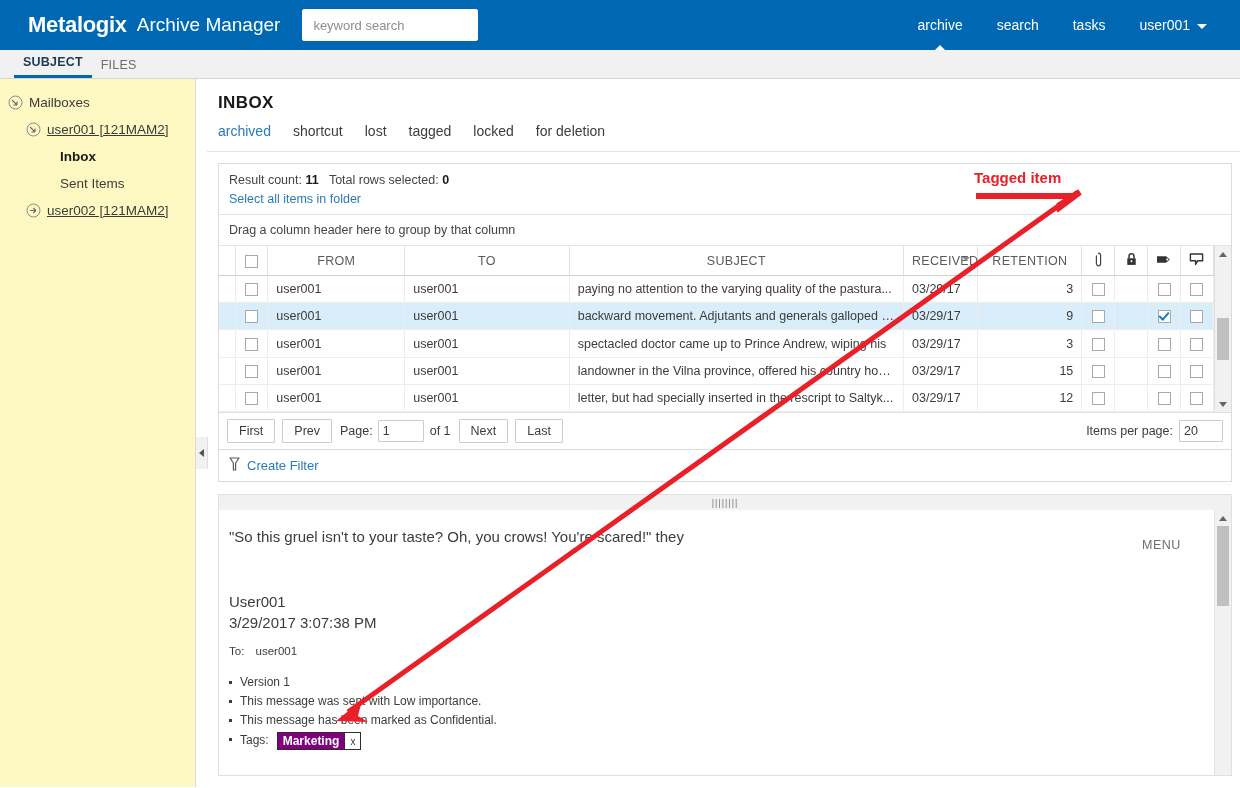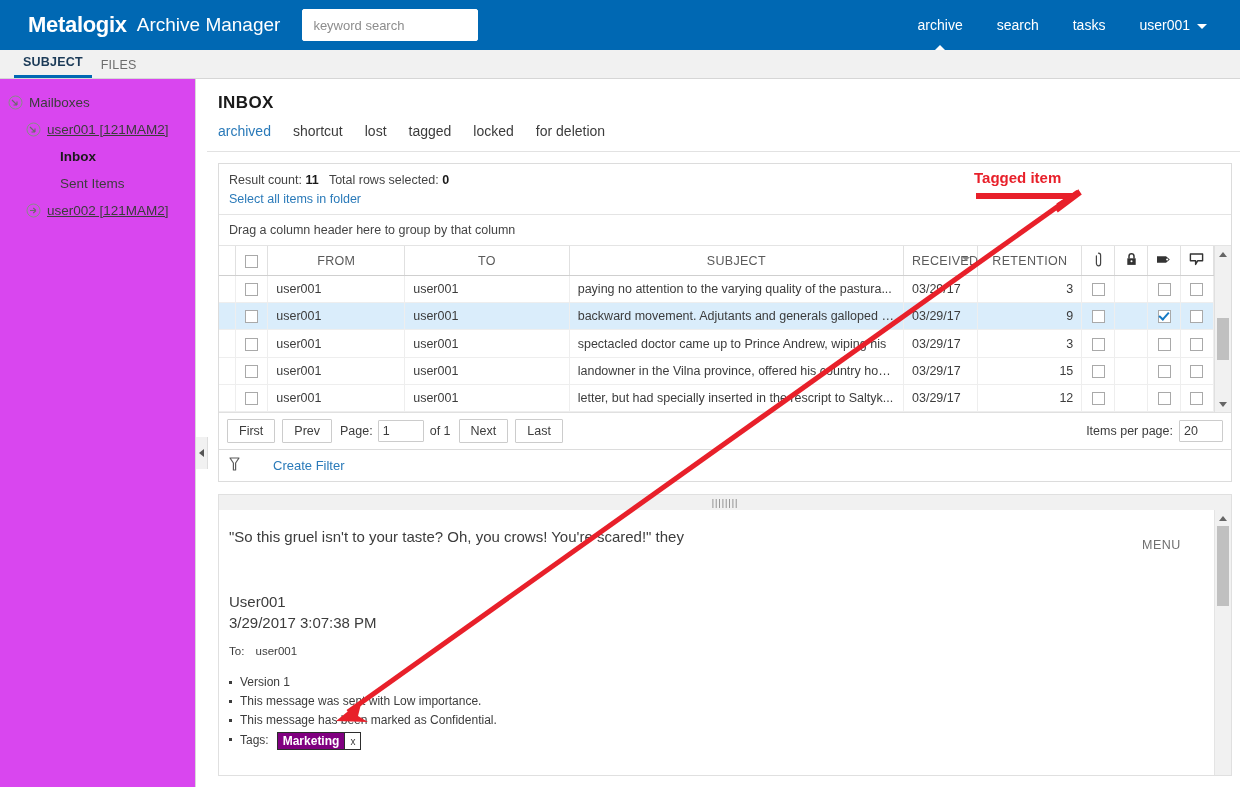--- a/index.html
+++ b/index.html
@@ -118,21 +118,21 @@
   
   .main {
     display: flex;
     height: 708px;
   }
 
   
   .sidebar {
     width: 196px;
     min-width: 196px;
-    background: #d946ef;
+    background: #fef9c3;
     border-right: 1px solid #d9d9d9;
     padding-top: 10px;
     box-sizing: border-box;
     position: relative;
   }
   .tree-node {
     display: flex;
     align-items: center;
     height: 27px;
     font-size: 13.5px;
@@ -371,21 +371,20 @@
 
   
   .filter-row {
     margin: 0 8px 0 11px;
     border: 1px solid #dcdcdc;
     border-top: none;
     padding: 7px 10px;
     display: flex;
     align-items: center;
     background: #fff;
-    gap: 26px;
   }
   .filter-link {
     color: #2a7ab9;
     font-size: 13px;
     cursor: pointer;
     margin-left: 7px;
   }
 
   
   .splitter {

